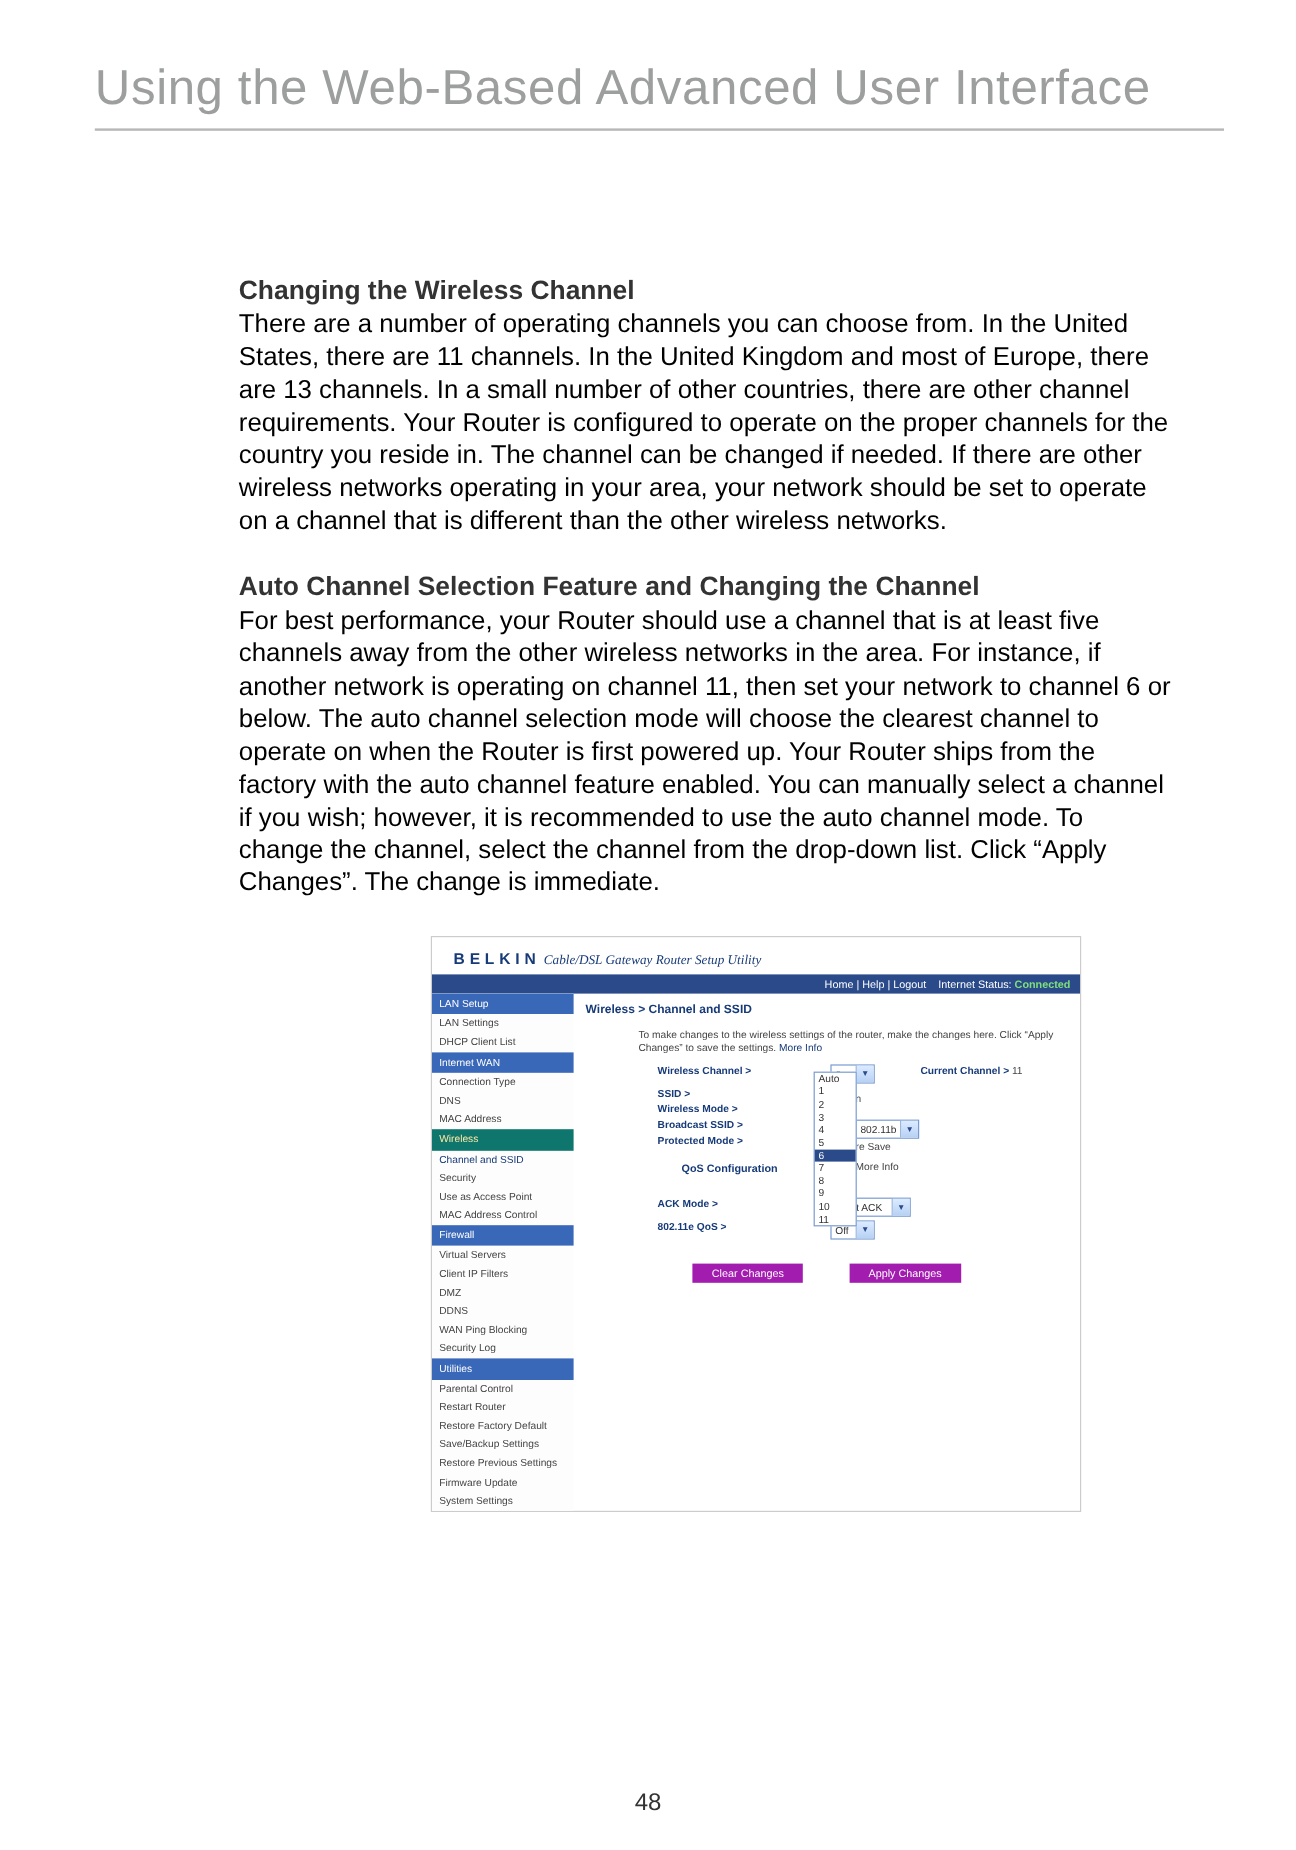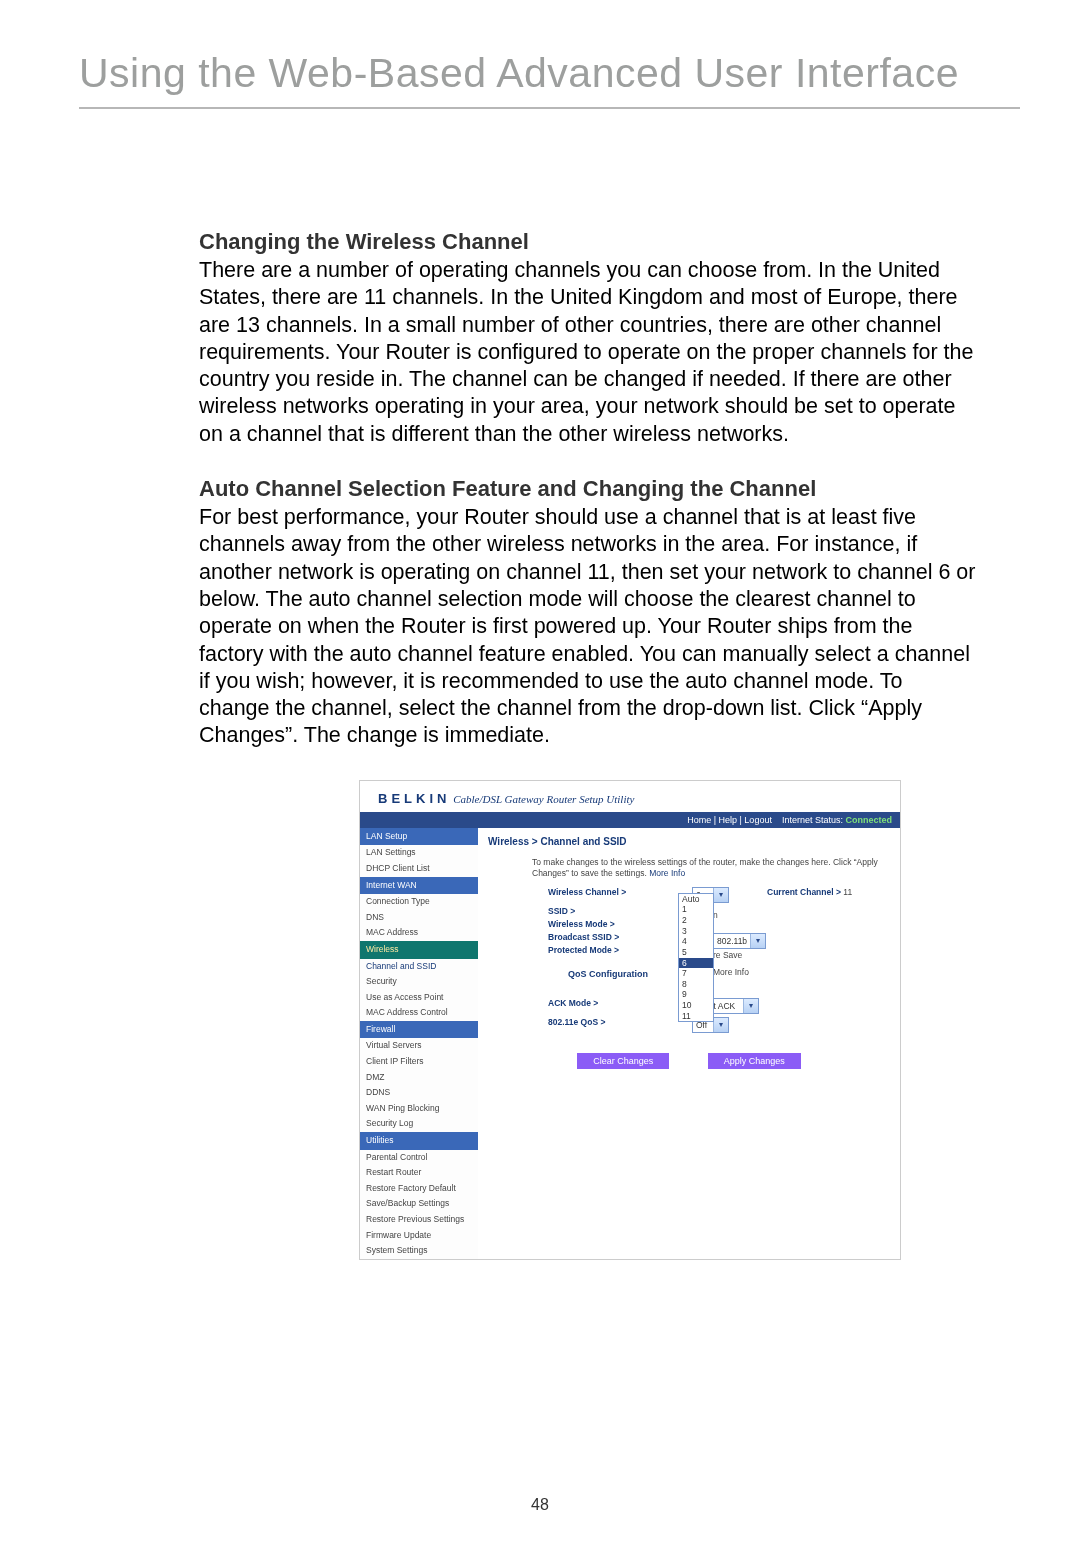--- a/index.html
+++ b/index.html
@@ -173,33 +173,33 @@
     left: 235px;
     font-size: 8.5px;
     color: #444;
   }
   .btnrow {
     text-align: center;
     margin-top: 20px;
   }
   .btnrow .btn {
     display: inline-block;
-    background: #8b5cf6;
+    background: #a21caf;
     color: #fff;
     font-size: 9px;
     padding: 3px 16px;
     margin: 0 18px;
     cursor: pointer;
   }
   .pagenum {
     position: absolute;
     bottom: 28px;
     left: 0; right: 0;
     text-align: center;
-    font-size: 16px;
+    font-size: 20px;
     color: #333;
   }
 </style>
 </head>
 <body>
 
 <div class="page">
   <div class="page-title">Using the Web-Based Advanced User Interface</div>
 
   <div class="body-block">

